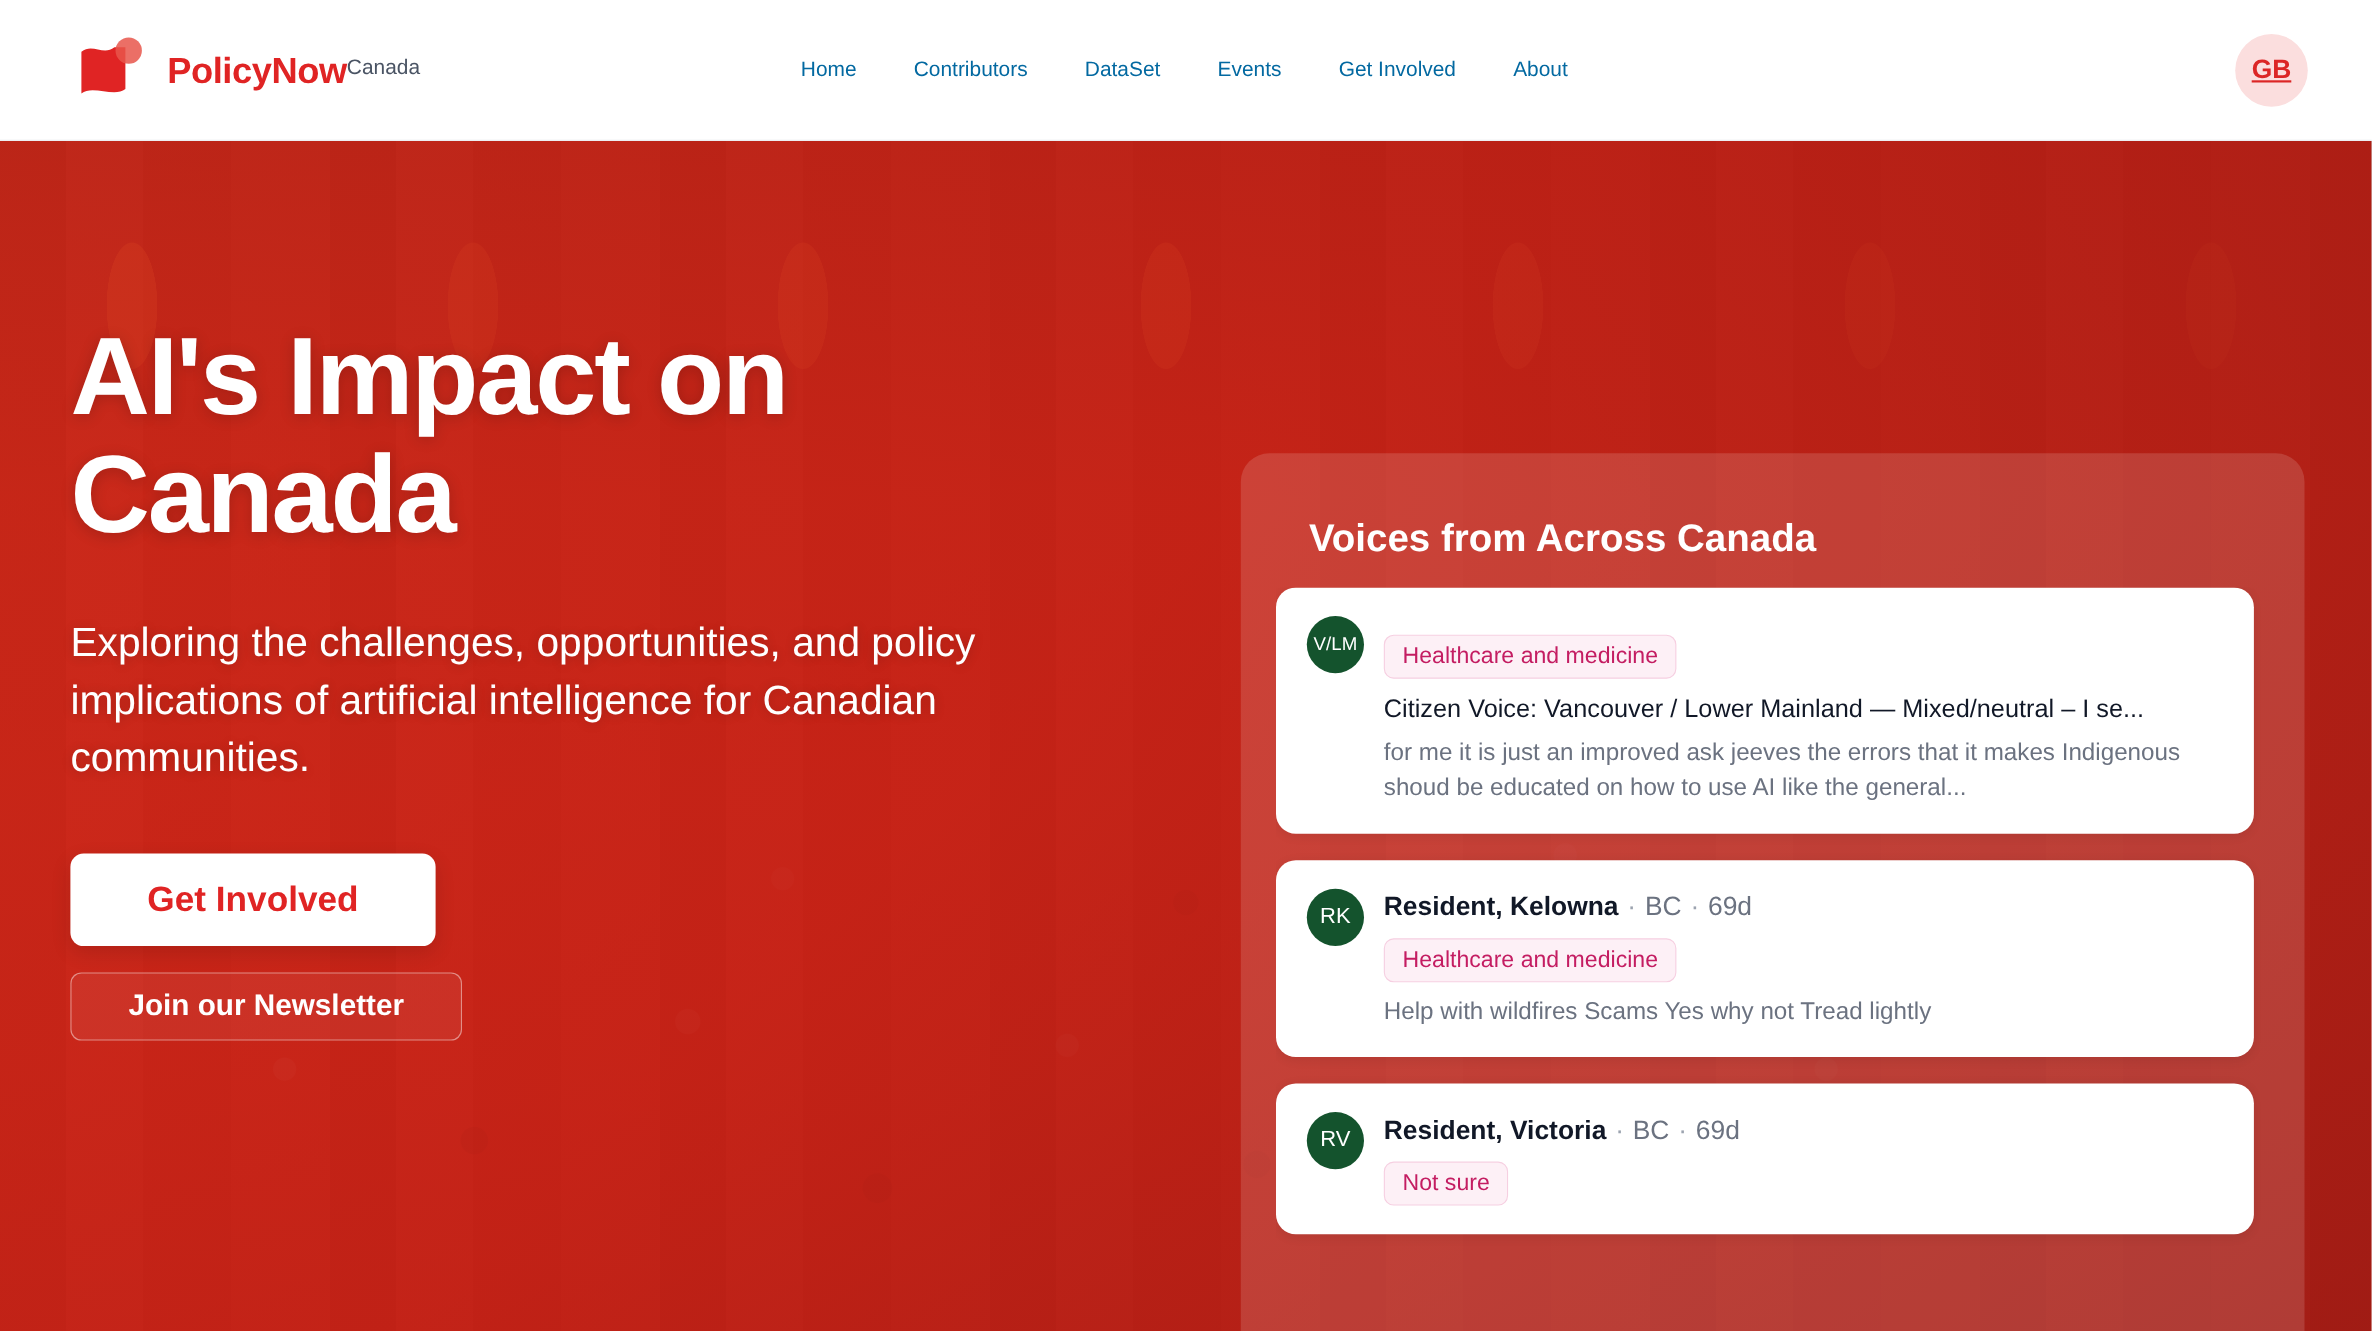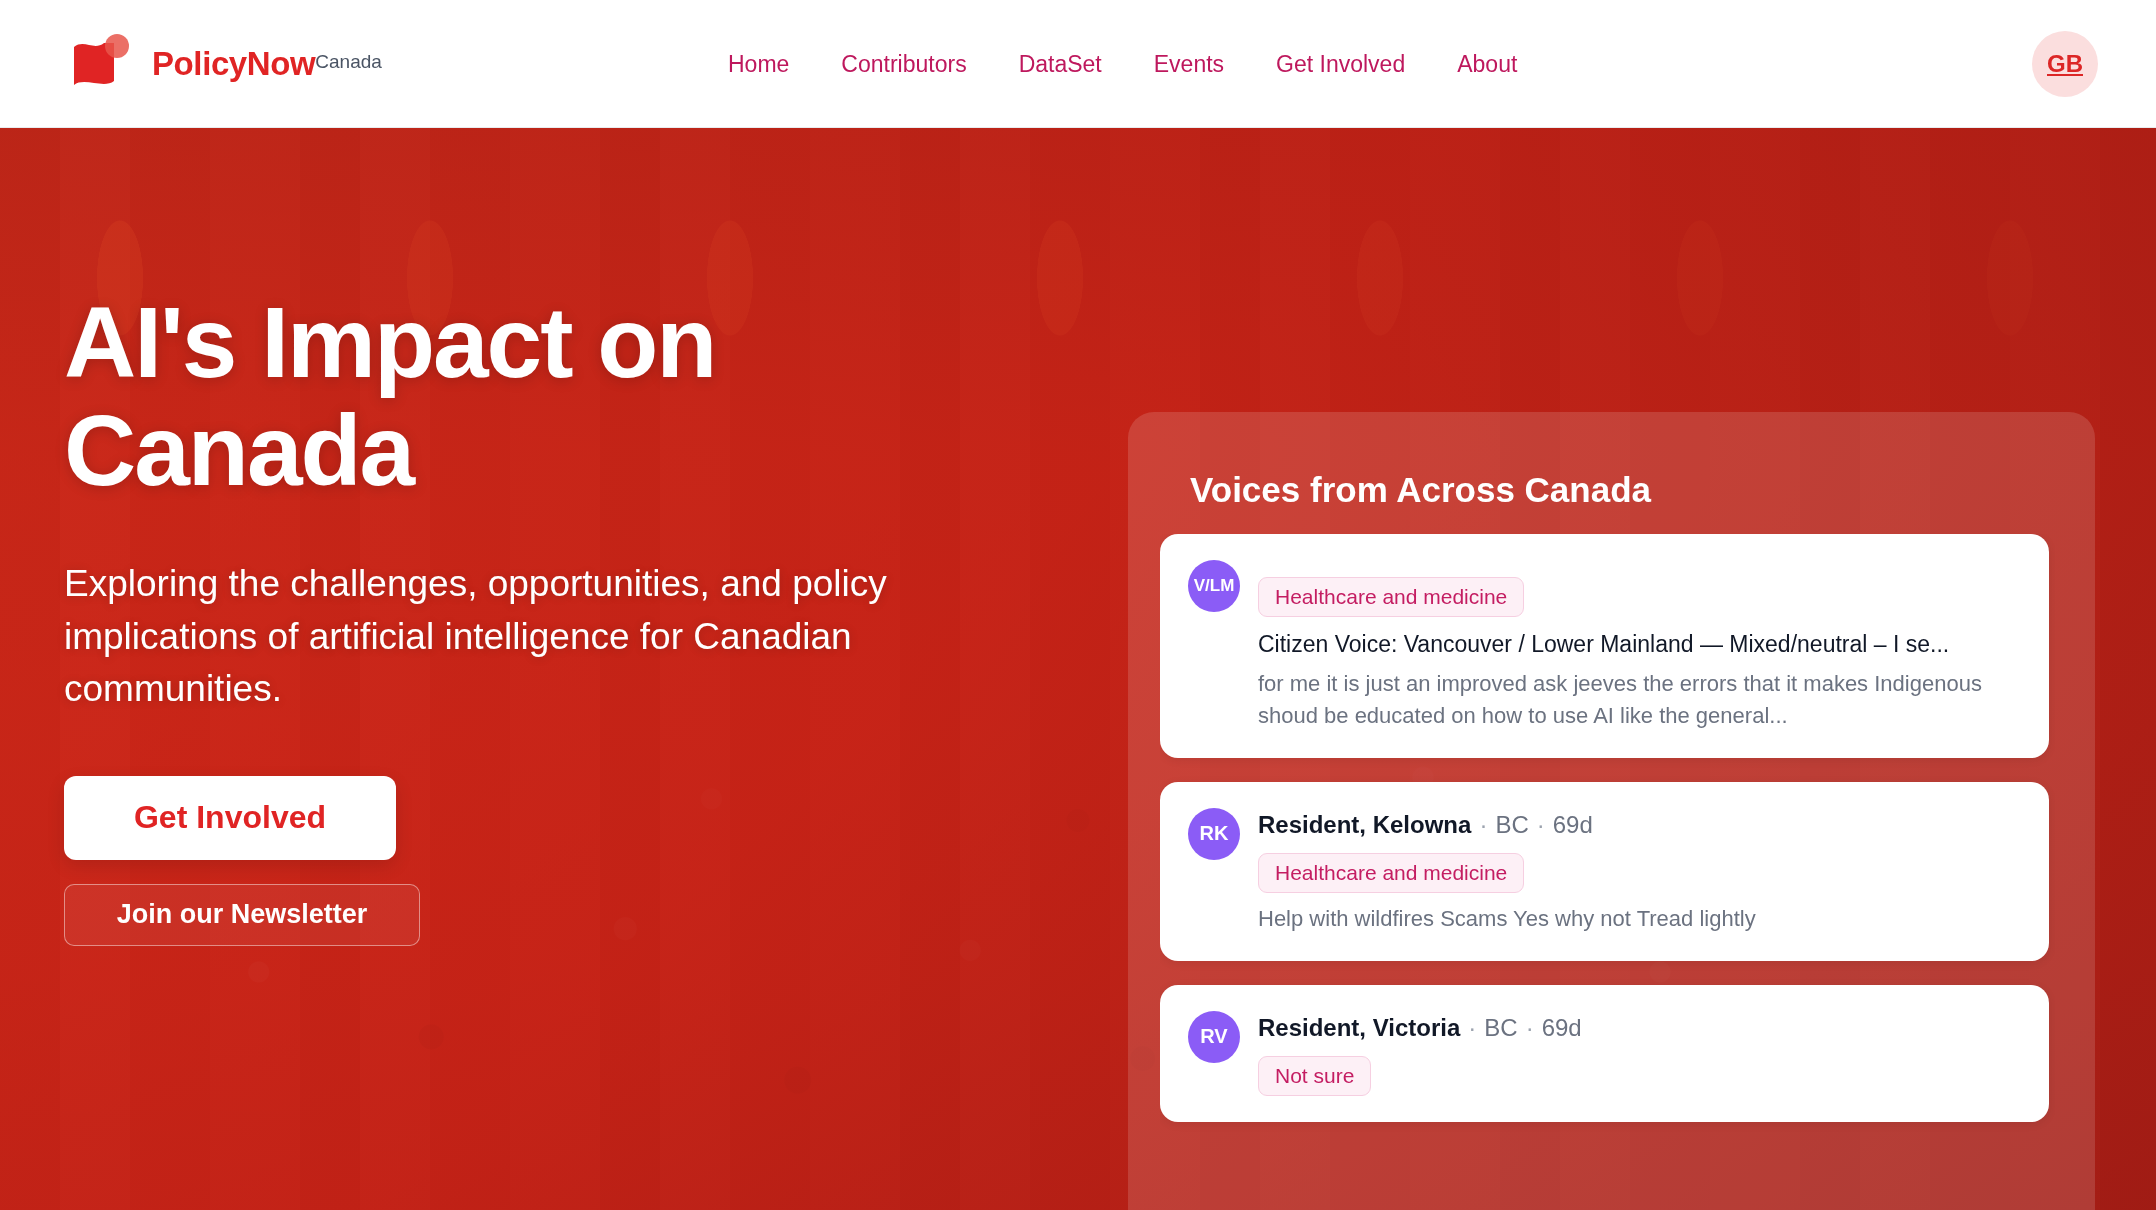--- a/index.html
+++ b/index.html
@@ -24,21 +24,21 @@
   .brand-mark svg{ display:block; }
   .brand-text{ display:flex; flex-direction:row; justify-content:center; line-height:1; }
   .brand-title{ font-size:33px; font-weight:bold; color:#e02424; letter-spacing:-0.4px; }
   .brand-sub{ font-size:19px; color:#4a5464; margin-top:5px; }
 
   .main-nav{
     position:absolute; left:702px; top:0; height:128px;
     display:flex; align-items:center; gap:0;
   }
   .nav-item{
-    font-size:23px; color:#be185d;
+    font-size:19px; color:#0369a1;
     padding:10px 26px; cursor:pointer; white-space:nowrap;
   }
   .avatar-btn{
     position:absolute; right:58px; top:50%; transform:translateY(-50%);
     width:66px; height:66px; border-radius:50%;
     background:#fbdede; color:#dc2626;
     display:flex; align-items:center; justify-content:center;
     font-size:24px; font-weight:600; cursor:pointer;text-decoration:underline;
   }
 
@@ -136,23 +136,23 @@
     padding-right:6px;
   }
   .voice-card{
     background:#ffffff; border-radius:18px;
     padding:26px 30px 26px 28px; margin-bottom:24px;
     box-shadow:0 2px 10px rgba(0,0,0,.08);
   }
   .voice-head{ display:flex; align-items:flex-start; gap:18px; }
   .voice-avatar{
     flex:0 0 auto; width:52px; height:52px; border-radius:50%;
-    background:#8b5cf6; color:#ffffff;
+    background:#14532d; color:#ffffff;
     display:flex; align-items:center; justify-content:center;
-    font-size:20px; font-weight:bold; overflow:visible; white-space:nowrap;
+    font-size:20px; font-weight:normal; overflow:visible; white-space:nowrap;
   }
   .voice-avatar.small-text{ font-size:17px; }
   .voice-body{ flex:1 1 auto; min-width:0; padding-top:3px; }
   .voice-meta{ font-size:24px; white-space:nowrap; }
   .voice-author{ font-weight:bold; color:#111827; }
   .voice-dot{ color:#9ca3af; margin:0 8px; }
   .voice-region, .voice-age{ color:#6b7280; }
   .voice-tag{
     display:inline-block; margin-top:14px;
     background:#fdf0f6; border:1px solid #f6cfe1; color:#c41d62;

